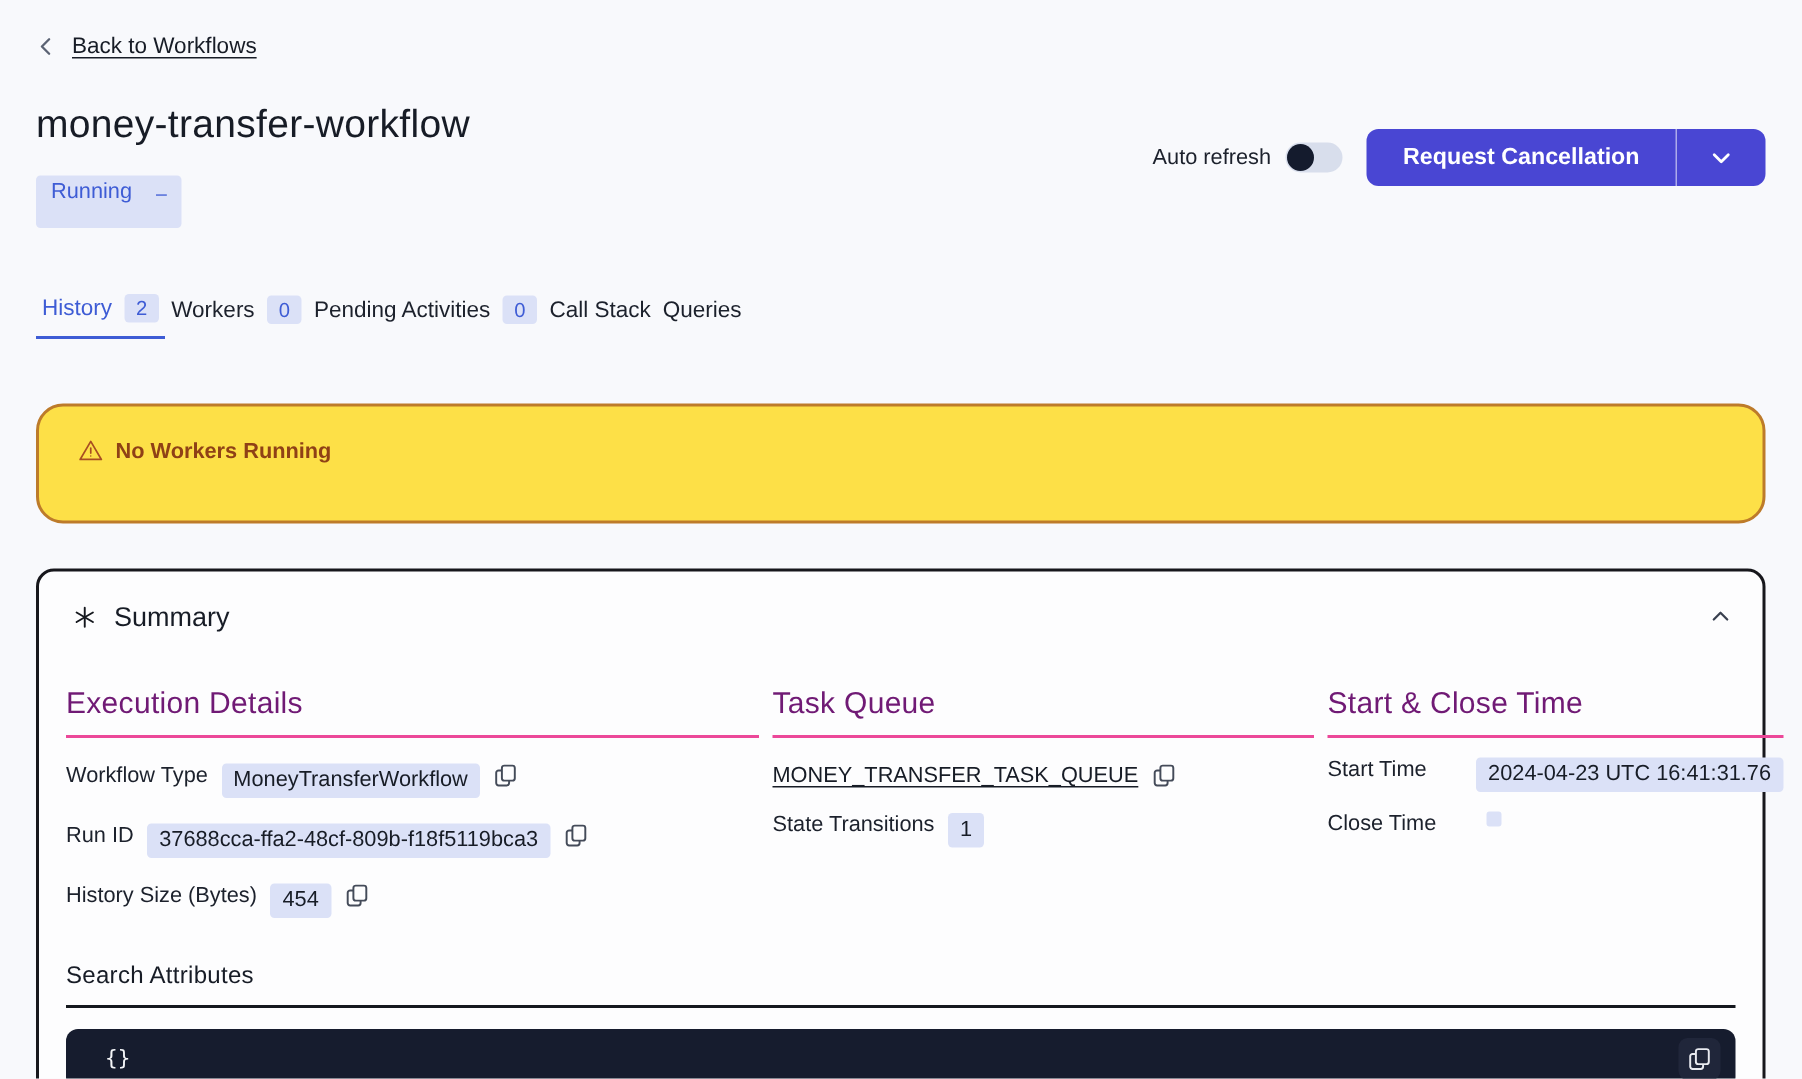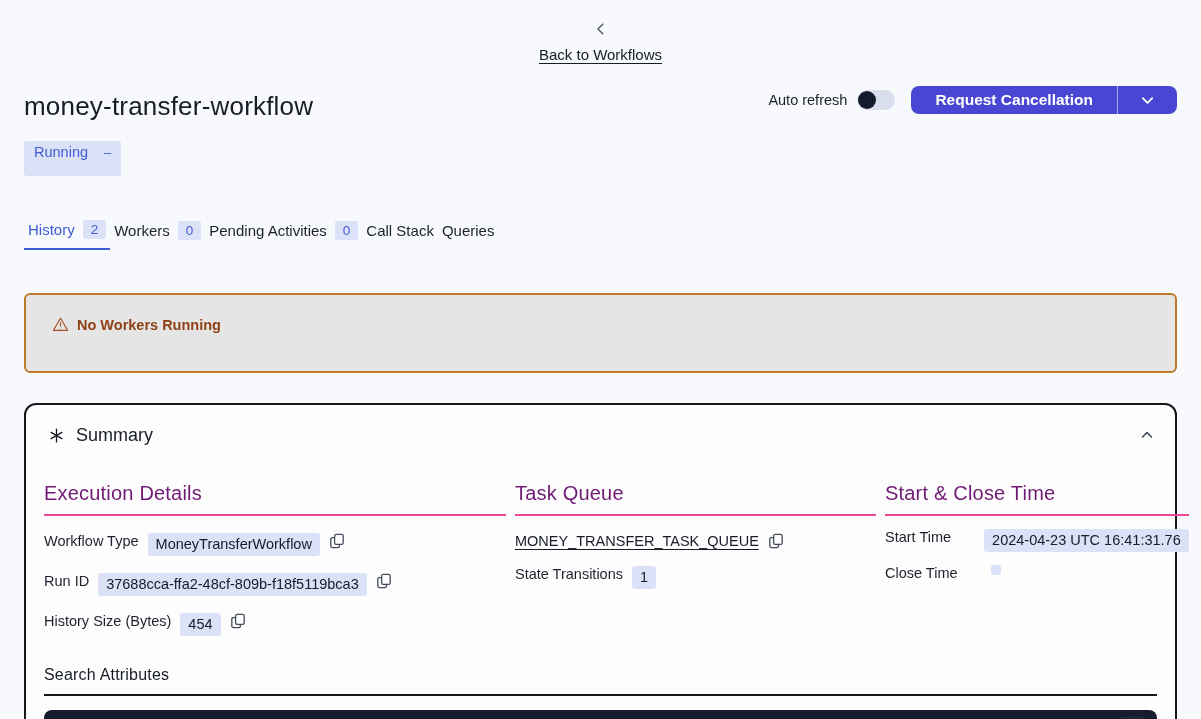--- a/index.html
+++ b/index.html
@@ -7,21 +7,21 @@
   body {
     background: #f8f9fc;
     font-family: "Liberation Sans", sans-serif;
     color: #1c212c;
     overflow: hidden;
     position: relative;
   }
   .page { padding: 0 24px; position: relative; }
 
   
-  .back-row { display: flex; align-items: center; gap: 10px; padding-top: 22px; flex-direction: column; }
+  .back-row { display: flex; align-items: center; gap: 10px; padding-top: 22px; }
   .back-chevron { color: #5b6374; display: inline-flex; cursor: pointer; }
   .back-link {
     font-size: 15px; font-weight: 500; color: #171c26;
     text-decoration: underline; text-underline-offset: 3px; cursor: pointer;
   }
 
   
   .page-title {
     margin-top: 28px;
     font-size: 26px; font-weight: 500; letter-spacing: 0.2px; color: #171c26;
@@ -43,21 +43,21 @@
   .toggle {
     width: 38px; height: 20px; border-radius: 10px; background: #d8deec;
     position: relative; cursor: pointer;
   }
   .toggle .knob {
     position: absolute; left: 1px; top: 1px; width: 18px; height: 18px;
     border-radius: 50%; background: #141b2d;
   }
   .split-button {
     display: flex; background: #4946d3; border-radius: 8px; overflow: hidden;
-    height: 28px;
+    height: 38px;
   }
   .split-button .main {
     color: #fff; font-size: 15.5px; font-weight: 600;
     padding: 0 24px; display: flex; align-items: center; cursor: pointer;
     border: none; background: transparent; font-family: inherit;
   }
   .split-button .divider { width: 1px; background: rgba(255,255,255,0.55); margin: 0; }
   .split-button .arrow {
     width: 59px; display: flex; align-items: center; justify-content: center;
     color: #fff; cursor: pointer; border: none; background: transparent;
@@ -71,21 +71,21 @@
   }
   .tab.active { color: #3e5cd5; border-bottom: 2px solid #3e5cd5; font-weight: 500; }
   .tab-count {
     background: #dbe1f7; color: #3e5cd5; font-size: 13.5px;
     padding: 2px 8px; border-radius: 3px;
   }
 
   
   .banner {
     margin-top: 43px;
-    border: 2px solid #bd7b2a; border-radius: 6px; background: #e5e5e5;
+    border: 2px solid #bd7b2a; border-radius: 18px; background: #fde047;
     padding: 21px 26px; min-height: 80px;
   }
   .banner-title-row { display: flex; align-items: center; gap: 8px; }
   .banner-title { font-size: 14.5px; font-weight: 700; color: #8f4116; }
   .banner-message { font-size: 14.5px; color: #b55a1d; margin-top: 7px; margin-left: 25px; }
 
   
   .card {
     margin-top: 30px; background: #fdfdfe;
     border: 2px solid #17171c; border-radius: 12px;

